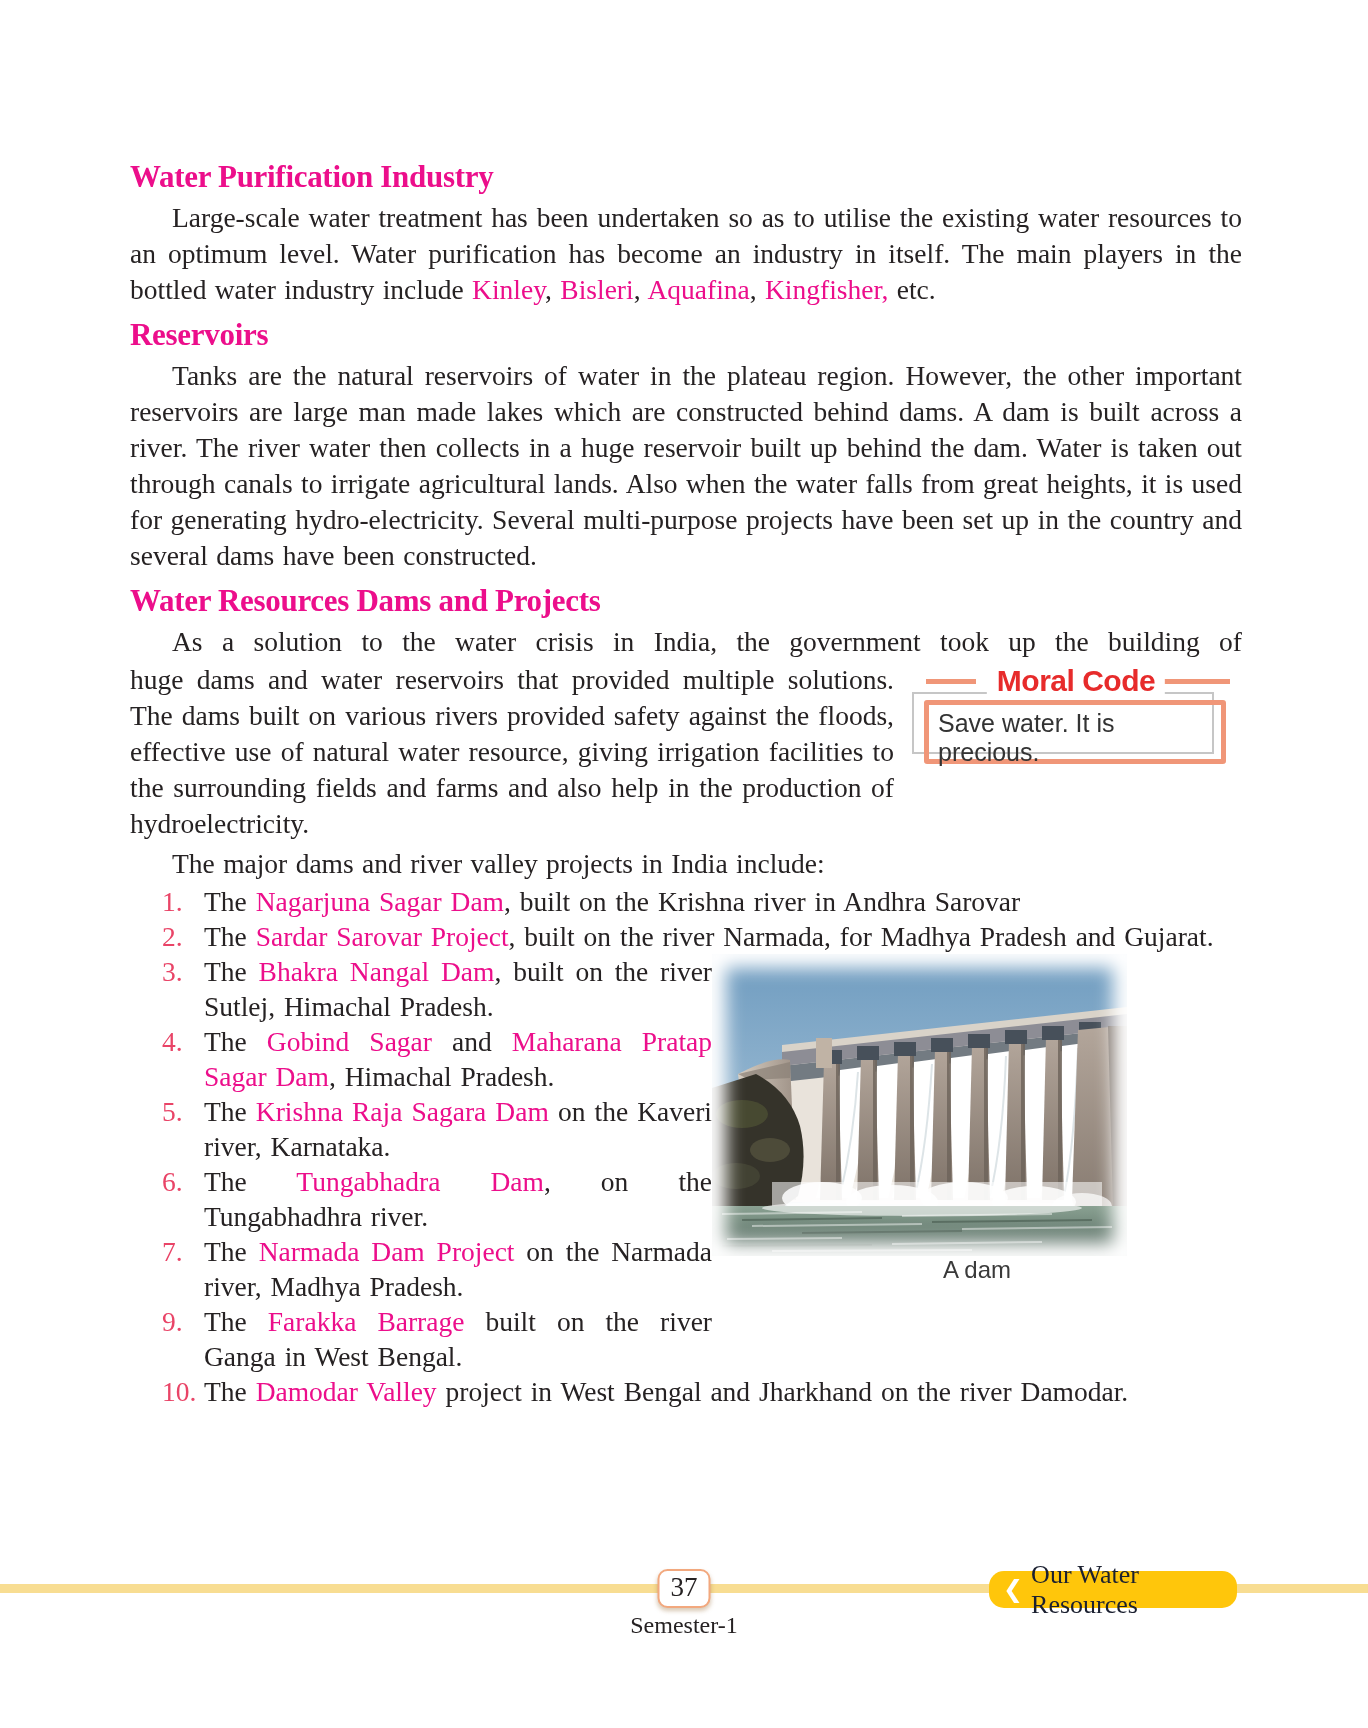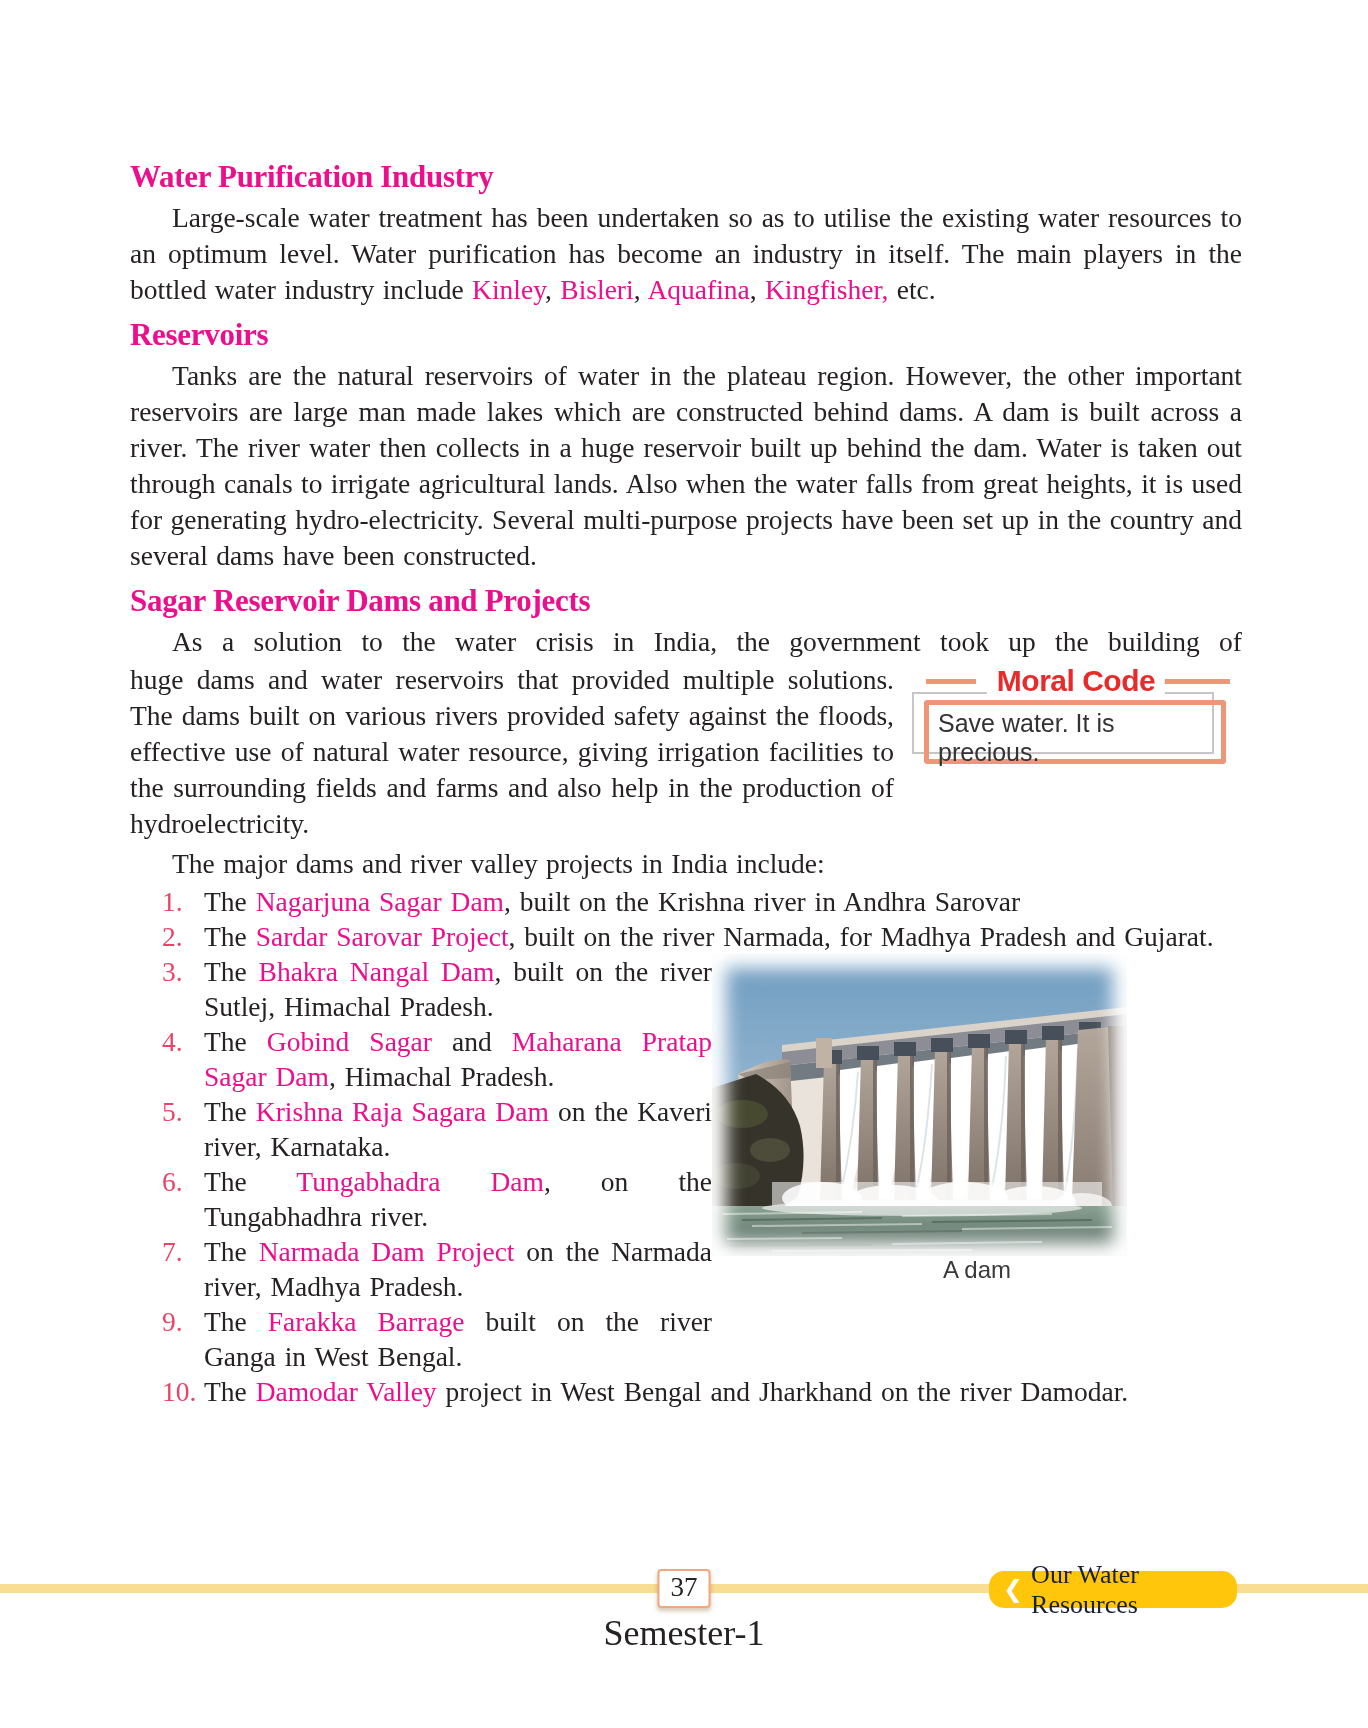--- a/index.html
+++ b/index.html
@@ -57,25 +57,25 @@
   .fade { position:absolute; inset:0; box-shadow:inset 0 0 18px 14px #ffffff; pointer-events:none; }
   .dam-caption {
     width:530px; text-align:center;
     font-family:"Liberation Sans","DejaVu Sans",sans-serif; font-size:24px; color:#3a3a3a;
   }
 
   
   .footer-line { position:absolute; left:0; top:1584px; width:1368px; height:9px; background:#F8DD92; }
   .page-num {
     position:absolute; left:50%; top:1569px; transform:translateX(-50%);
-    background:#fff; border:2px solid #F2A87E; border-radius:4px;
+    background:#fff; border:2px solid #F2A87E; border-radius:10px;
     padding:1px 11px 3px 11px; font-size:27px; color:#262223;
     box-shadow:0 3px 4px rgba(160,120,70,0.4); z-index:2;
   }
-  .semester { position:absolute; left:0; top:1612px; width:1368px; text-align:center; font-size:36px; color:#262223; }
+  .semester { position:absolute; left:0; top:1612px; width:1368px; text-align:center; font-size:24px; color:#262223; }
   .chapter-badge {
     position:absolute; left:989px; top:1571px; width:248px; height:37px;
     background:#FFC60B; border-radius:15px; display:flex; align-items:center;
     z-index:2; cursor:pointer;
   }
   .chev {
     color:#ffffff; font-size:24px; font-weight:bold; margin:0 8px 0 14px;
     font-family:"DejaVu Sans",sans-serif; line-height:37px;
   }
   .chapter-label { font-size:26px; color:#1b2030; font-family:"Liberation Serif",serif; }
@@ -85,21 +85,21 @@
 
 <div class="page">
   <div class="content">
 
     <h2 class="sec-h">Water Purification Industry</h2>
     <p class="body indent"><span>Large-scale water treatment has been undertaken so as to utilise the existing water resources to an optimum level. Water purification has become an industry in itself. The main players in the bottled water industry include </span><span class="hl">Kinley</span><span>, </span><span class="hl">Bisleri</span><span>, </span><span class="hl">Aquafina</span><span>, </span><span class="hl">Kingfisher,</span><span> etc.</span></p>
 
     <h2 class="sec-h">Reservoirs</h2>
     <p class="body indent">Tanks are the natural reservoirs of water in the plateau region. However, the other important reservoirs are large man made lakes which are constructed behind dams. A dam is built across a river. The river water then collects in a huge reservoir built up behind the dam. Water is taken out through canals to irrigate agricultural lands. Also when the water falls from great heights, it is used for generating hydro-electricity. Several multi-purpose projects have been set up in the country and several dams have been constructed.</p>
 
-    <h2 class="sec-h">Sagar Reservoir Dams and Projects</h2>
+    <h2 class="sec-h">Water Resources Dams and Projects</h2>
     <p class="body indent full-justify">As a solution to the water crisis in India, the government took up the building of</p>
 
     <aside class="moral-wrap">
       <div class="moral-gray"></div>
       <div class="moral-salmon"></div>
       <div class="moral-dash-l"></div>
       <div class="moral-dash-r"></div>
       <div class="moral-text">Save water. It is precious.</div>
       <div class="moral-title">Moral Code</div>
     </aside>

